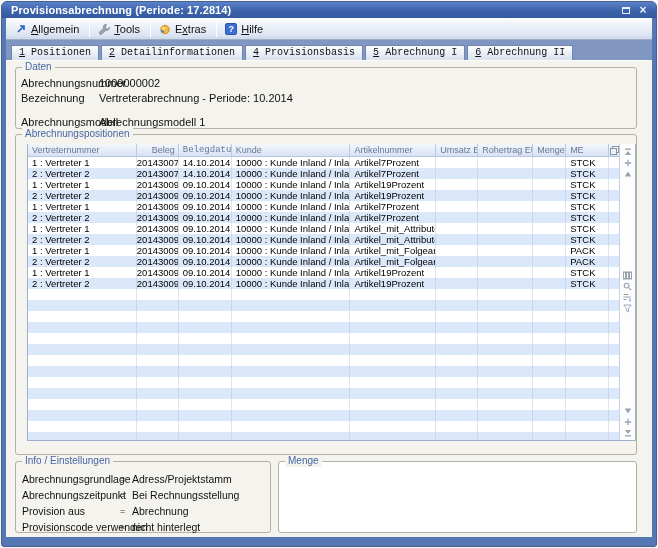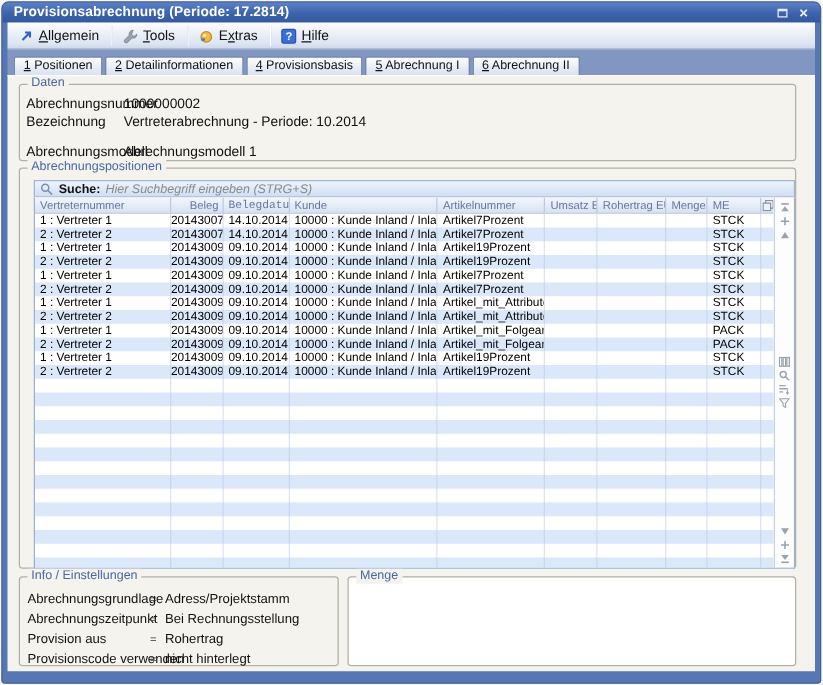--- a/index.html
+++ b/index.html
@@ -27,21 +27,21 @@
              border-bottom:1px solid #9fadc7; }
   .tool-btn { display:flex; align-items:center; gap:4px; font-size:11px; color:#111;
               padding:2px 7px 2px 5px; border:1px solid transparent; border-radius:2px; }
   .tool-sep { width:1px; height:16px; background:#aab6cc; border-right:1px solid #fff; margin:0 2px; }
   .help-badge { width:12px; height:12px; background:#3b6fd4; border:1px solid #2c55a8; border-radius:2px;
                 color:#fff; font-size:9px; font-weight:bold; display:inline-flex;
                 align-items:center; justify-content:center; }
 
   
   .tabstrip { margin:0 4px; height:20px; background:var(--tabstrip,#8197c1);
-              display:flex; align-items:flex-end; padding-left:5px; position:relative; }
+              display:flex; align-items:flex-end; padding-left:5px; position:relative;font-family:Liberation Mono, monospace; }
   .tab { font-size:10px; color:#111; background:linear-gradient(#fdfdfe,#d9e2f1);
          border:1px solid #7086ae; border-bottom:none; border-radius:2px 2px 0 0;
          padding:1px 7px 2px; margin-right:2px; height:15px; white-space:nowrap; }
   .tab.active { background:#fff; height:18px; padding-top:3px; z-index:2;
                 border-color:#64799f; box-shadow:1px 0 1px rgba(0,0,0,.15); }
 
   
   .content { margin:0 4px; height:477px; background:#f4f3ed; position:relative;
              border-top:1px solid #fcfcfa; }
 
@@ -172,28 +172,20 @@
           <div class="field-row gap">
             <span class="field-label">Abrechnungsmodell</span>
             <span class="field-value">Abrechnungsmodell 1</span>
           </div>
         </div>
     </div>
 
     <div class="group" id="pos-group">
       <span class="group-legend">Abrechnungspositionen</span>
       <div class="pos-inner">
-        <div class="search-bar">
-          <span id="search-icon-slot"><span><svg width="11" height="11" viewBox="0 0 11 11">
-                  <circle cx="4.2" cy="4.2" r="2.8" fill="none" stroke="#7a8db0" stroke-width="1.2"></circle>
-                  <path d="M6.4 6.4 L9.6 9.6" stroke="#7a8db0" stroke-width="1.4"></path>
-                </svg></span></span>
-          <span class="search-label">Suche:</span>
-          <span class="search-placeholder">Hier Suchbegriff eingeben (STRG+S)</span>
-        </div>
         <div class="grid">
           <div class="grid-main">
             <div class="grid-header">
                 <div class="hcell" style="width: 109px;">Vertreternummer</div>
                 <div class="hcell R" style="width: 42px;">Beleg</div>
                 <div class="hcell" style="width: 53px; font-family: Liberation Mono, monospace;">Belegdatum</div>
                 <div class="hcell" style="width: 119px;">Kunde</div>
                 <div class="hcell" style="width: 86px;">Artikelnummer</div>
                 <div class="hcell R" style="width: 42px;">Umsatz EUR</div>
                 <div class="hcell R" style="width: 55px;">Rohertrag EUR</div>
@@ -616,21 +608,21 @@
             <span class="info-value">Adress/Projektstamm</span>
           </div>
           <div class="info-row">
             <span class="info-label">Abrechnungszeitpunkt</span>
             <span class="info-eq">=</span>
             <span class="info-value">Bei Rechnungsstellung</span>
           </div>
           <div class="info-row">
             <span class="info-label">Provision aus</span>
             <span class="info-eq">=</span>
-            <span class="info-value">Rohertrag</span>
+            <span class="info-value">Abrechnung</span>
           </div>
           <div class="info-row">
             <span class="info-label">Provisionscode verwenden</span>
             <span class="info-eq">=</span>
             <span class="info-value">nicht hinterlegt</span>
           </div>
         </div>
     </div>
 
     <div class="group" id="notiz-group">

